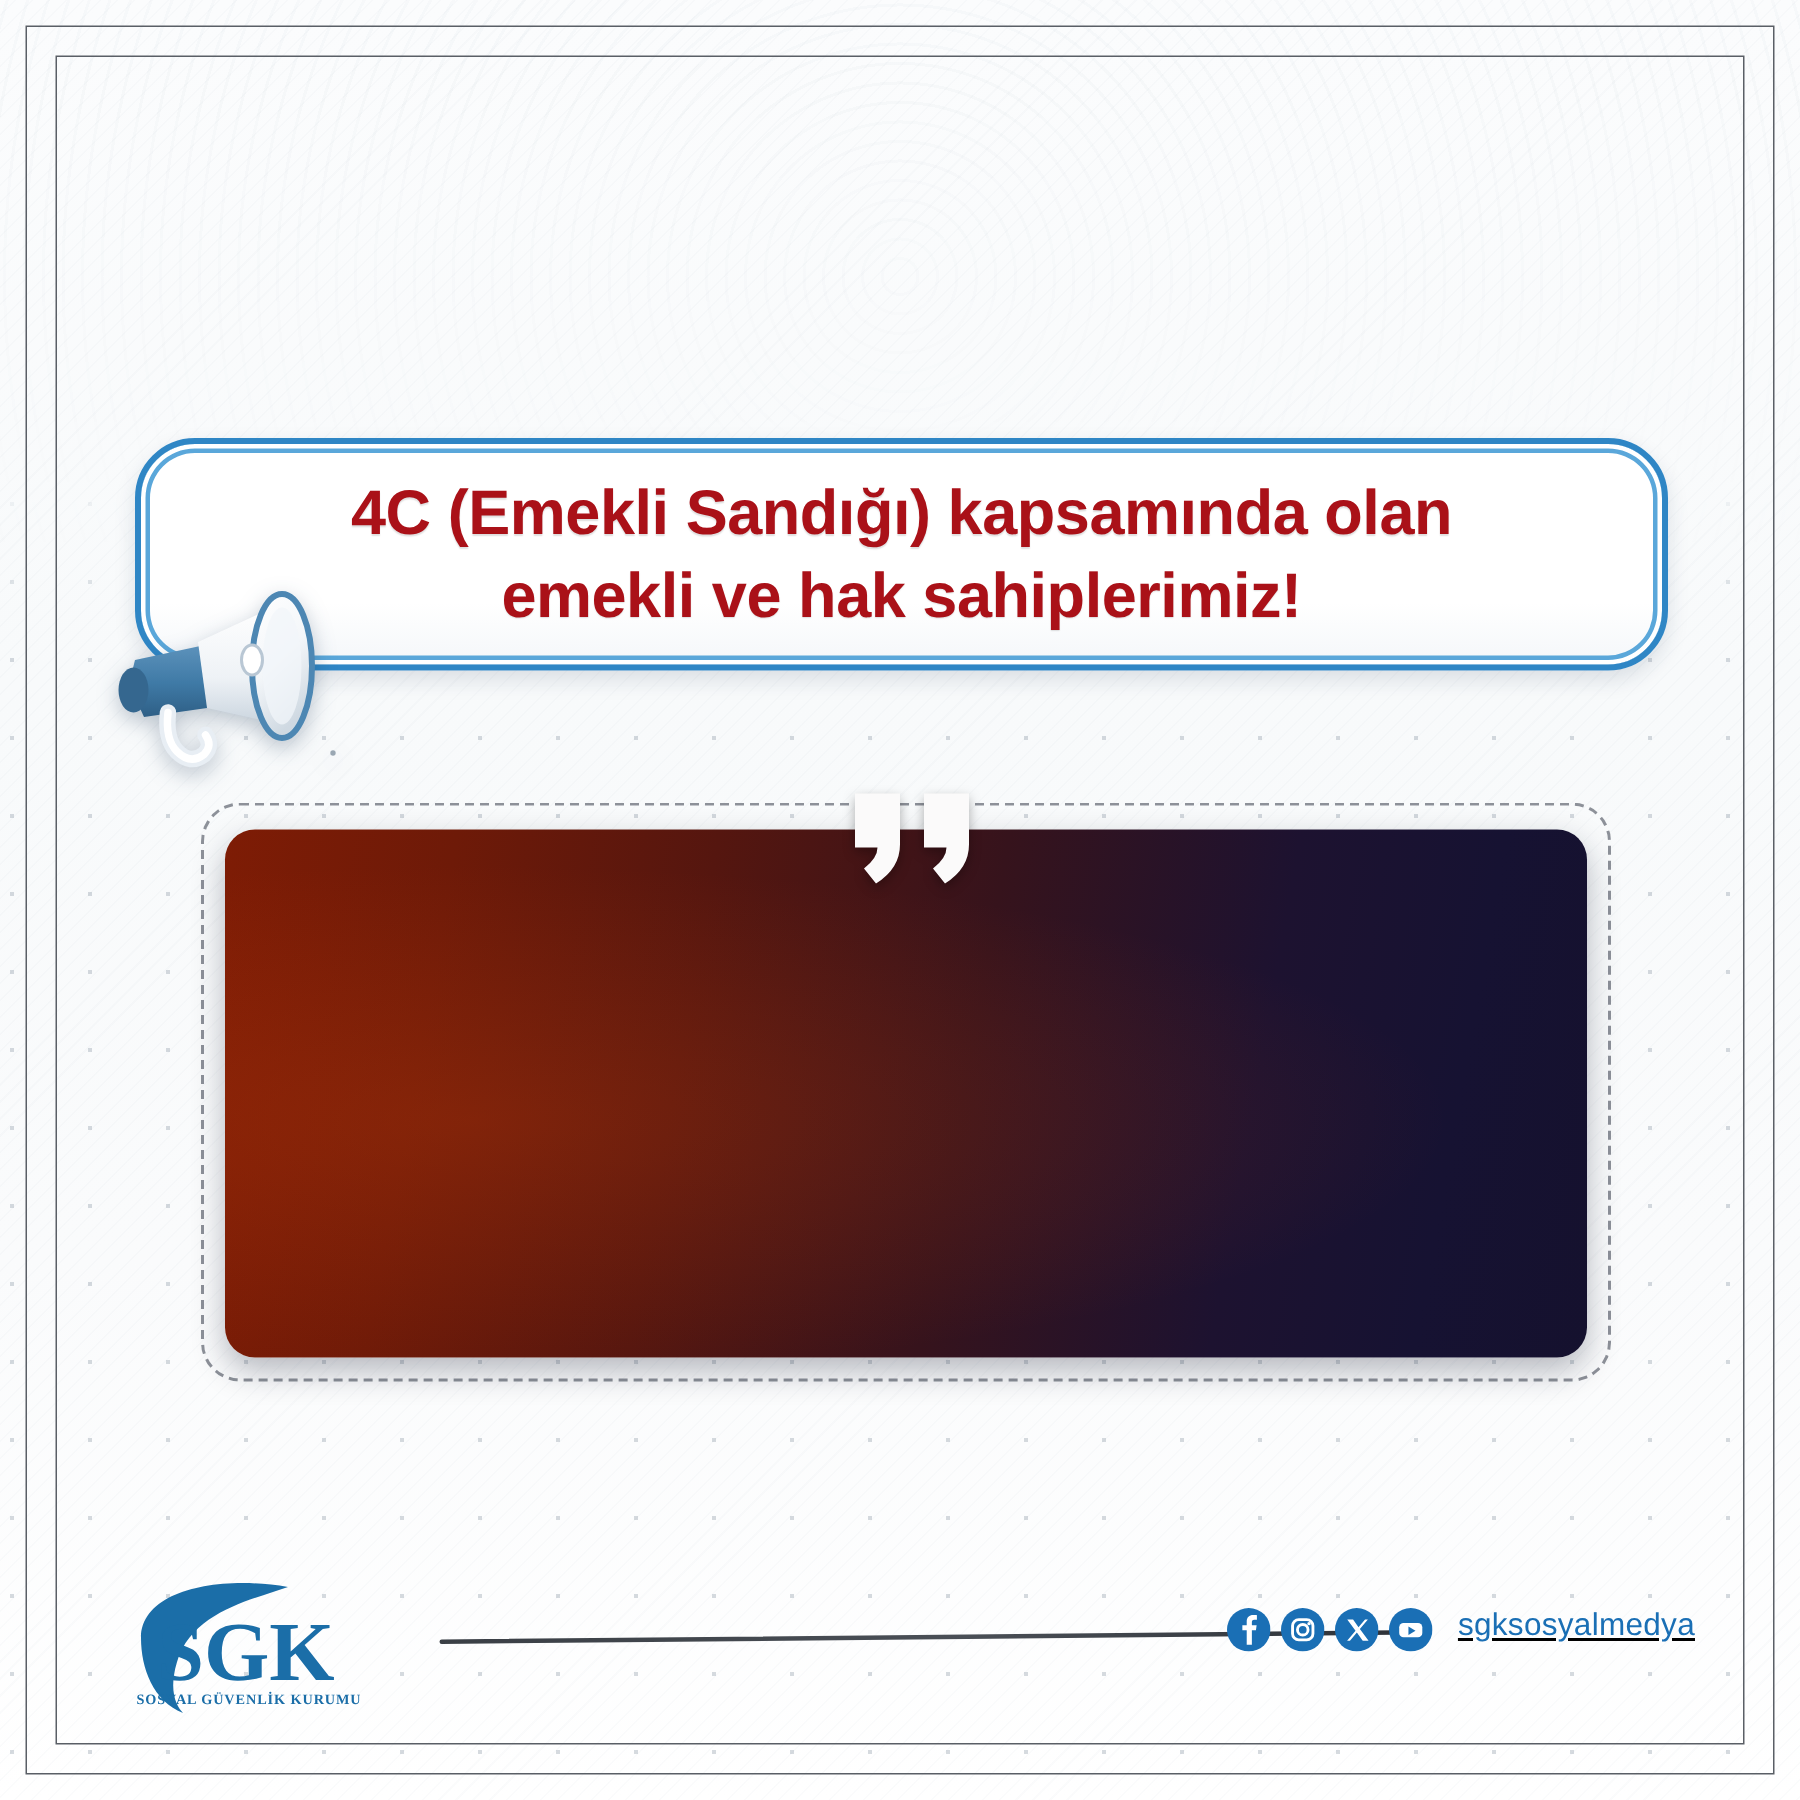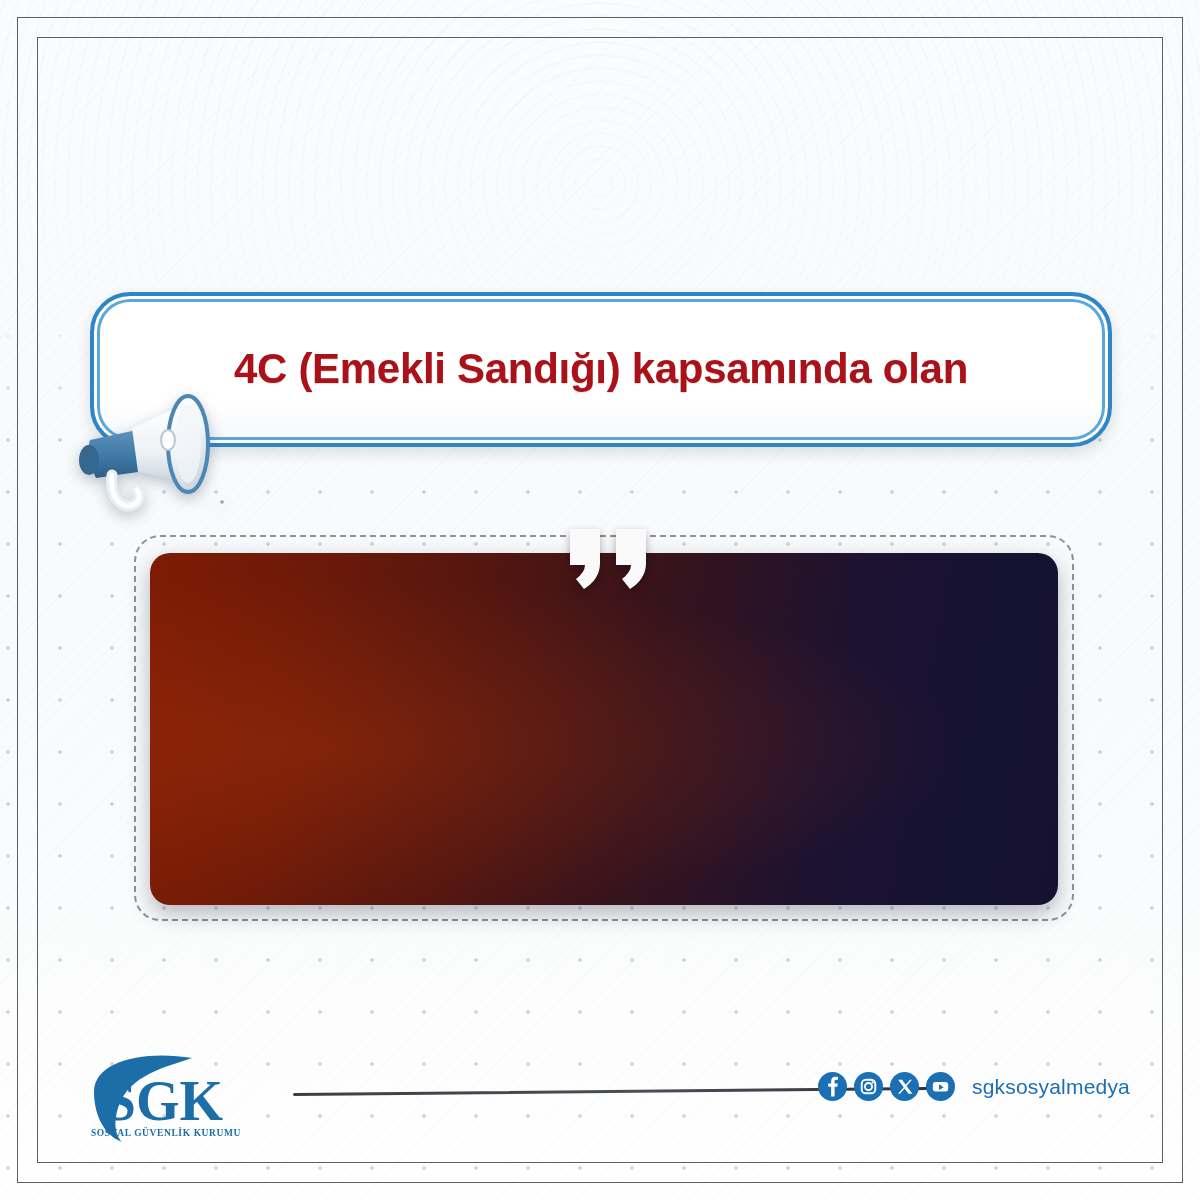--- a/index.html
+++ b/index.html
@@ -239,22 +239,23 @@
     background: linear-gradient(90deg, #3a3f45 0%, #4a4f56 55%, #2e3238 100%);
     transform: rotate(-0.55deg);
     transform-origin: left center;
     border-radius: 2px;
   }
   .social {
     position: absolute;
     right: 0;
     top: 26px;
     display: flex;
-    align-items: center;
+    align-items: flex-start;
     gap: 7px;
+    text-decoration: underline;
   }
   .social-icon { width: 29px; height: 29px; display: block; }
   .social-handle {
     margin-left: 10px;
     color: #1a6fb5;
     font-size: 21px;
     letter-spacing: 0.2px;
     font-weight: 400;
   }
 </style>
@@ -268,20 +269,21 @@
   <div class="bg-weave"></div>
   <div class="bg-dots"></div>
 
   <div class="frame-outer"></div>
   <div class="frame-inner"></div>
 
   <div class="headline-wrap">
     <div class="headline-box"></div>
     <div class="headline-text">
       <span>4C (Emekli Sandığı) kapsamında olan</span>
+      <span>emekli ve hak sahiplerimiz!</span>
     </div>
   </div>
 
   <svg class="megaphone" viewBox="0 0 180 135">
     <defs>
       <linearGradient id="hornG" x1="0" y1="0" x2="0.4" y2="1">
         <stop offset="0%" stop-color="#ffffff"></stop>
         <stop offset="55%" stop-color="#f3f6f9"></stop>
         <stop offset="100%" stop-color="#cfd9e2"></stop>
       </linearGradient>

